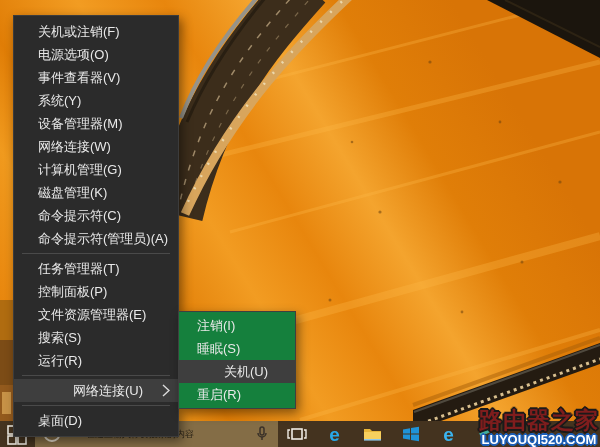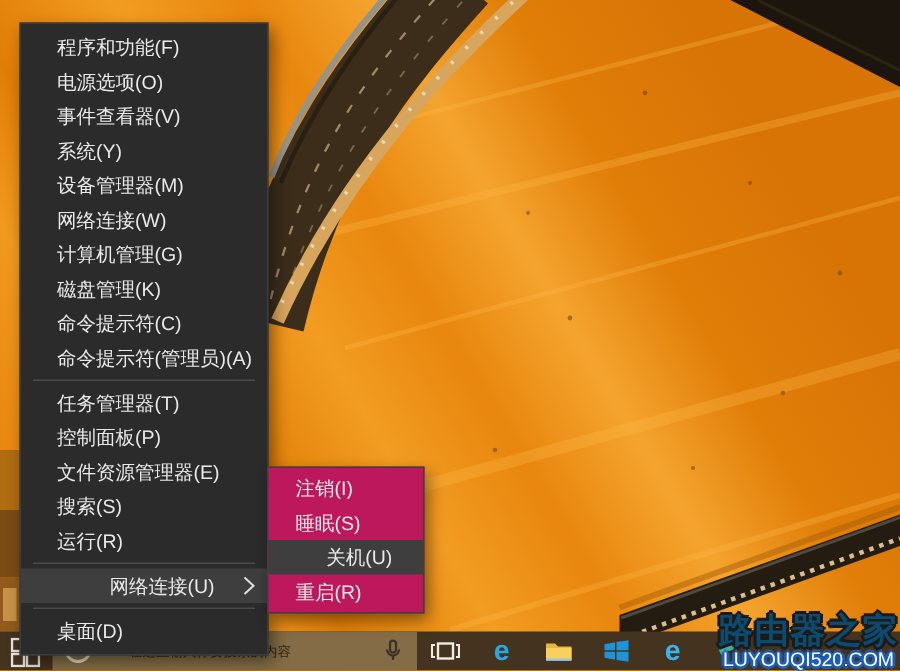--- a/index.html
+++ b/index.html
@@ -17,46 +17,46 @@
   .cortana-ring{position:absolute;left:8px;top:3px;width:18px;height:18px;border:2px solid #ded6c6;border-radius:50%;box-sizing:border-box;}
   .mic{position:absolute;right:10px;top:5px;}
   .start-btn{position:absolute;left:7px;top:425px;width:20px;height:20px;z-index:3;}
   .tb-icons{position:absolute;left:286px;top:0;height:26px;display:flex;align-items:center;gap:17px;}
   .tb-icon{width:21px;height:21px;display:flex;align-items:center;justify-content:center;}
   .edge-e{font-size:19px;font-weight:bold;color:#28a8e8;line-height:1;}
   .ie-e{font-size:19px;font-weight:bold;color:#3ab4ef;line-height:1;}
   
   .watermark{position:absolute;right:1px;bottom:1px;z-index:6;text-align:center;line-height:1;}
   .wm-title{
-    font-size:23px;font-weight:bold;color:#0c4a6e;letter-spacing:1px;
+    font-size:23px;font-weight:bold;color:#7f1d1d;letter-spacing:1px;
     text-shadow:-2px 0 #1a1a1a,2px 0 #1a1a1a,0 -2px #1a1a1a,0 2px #1a1a1a,
                 -1px -1px #1a1a1a,1px 1px #1a1a1a,-1px 1px #1a1a1a,1px -1px #1a1a1a;
   }
   .wm-url{
-    font-size:13px;font-weight:normal;color:#ffffff;margin-top:1px;
+    font-size:13px;font-weight:bold;color:#ffffff;margin-top:1px;
     text-shadow:-2px 0 #1c5fb8,2px 0 #1c5fb8,0 -2px #1c5fb8,0 2px #1c5fb8,
                 -1px -1px #1c5fb8,1px 1px #1c5fb8,-1px 1px #1c5fb8,1px -1px #1c5fb8;
   }
   
   .winx-menu{
     position:absolute;left:13px;top:15px;width:166px;z-index:4;
     background:#2b2b2b;border:1px solid #3c3c3c;box-sizing:border-box;
     padding:4px 0;box-shadow:3px 4px 10px rgba(0,0,0,.45);
   }
   .mi{
     height:23px;line-height:23px;padding-left:24px;font-size:13px;color:#e9e9e9;
     white-space:nowrap;position:relative;cursor:default;
   }
   .mi.hl{background:#3e3e3e;text-align:center;}
   .sep{height:1px;background:#4a4a4a;margin:3px 8px;}
   .chev{position:absolute;right:8px;top:5px;}
   
   .sub-menu{
-    position:absolute;left:178px;top:311px;width:105px;z-index:5;
-    background:#be185d;border:1px solid #3f3f3f;box-sizing:border-box;
+    position:absolute;left:178px;top:311px;width:118px;z-index:5;
+    background:#15803d;border:1px solid #3f3f3f;box-sizing:border-box;
     padding:2px 0;box-shadow:3px 4px 10px rgba(0,0,0,.45);
   }
   .sub-menu .mi{padding-left:18px;}
 </style>
 </head>
 <body>
 
 <svg class="wallpaper" width="600" height="447" viewBox="0 0 600 447">
   <defs>
     <linearGradient id="fieldG" x1="0%" y1="100%" x2="100%" y2="55%">
@@ -166,21 +166,21 @@
 </div>
 
 <svg class="start-btn" width="20" height="20" viewBox="0 0 20 20">
   <rect x="1" y="1" width="8" height="8" fill="none" stroke="#e9e5dd" stroke-width="1.6"></rect>
   <rect x="11" y="1" width="8" height="8" fill="none" stroke="#e9e5dd" stroke-width="1.6"></rect>
   <rect x="1" y="11" width="8" height="8" fill="none" stroke="#e9e5dd" stroke-width="1.6"></rect>
   <rect x="11" y="11" width="8" height="8" fill="none" stroke="#e9e5dd" stroke-width="1.6"></rect>
 </svg>
 
 <div class="winx-menu">
-  <div class="mi">程序和功能(F)</div>
+  <div class="mi">关机或注销(F)</div>
   <div class="mi">电源选项(O)</div>
   <div class="mi">事件查看器(V)</div>
   <div class="mi">系统(Y)</div>
   <div class="mi">设备管理器(M)</div>
   <div class="mi">网络连接(W)</div>
   <div class="mi">计算机管理(G)</div>
   <div class="mi">磁盘管理(K)</div>
   <div class="mi">命令提示符(C)</div>
   <div class="mi">命令提示符(管理员)(A)</div>
   <div class="sep"></div>

